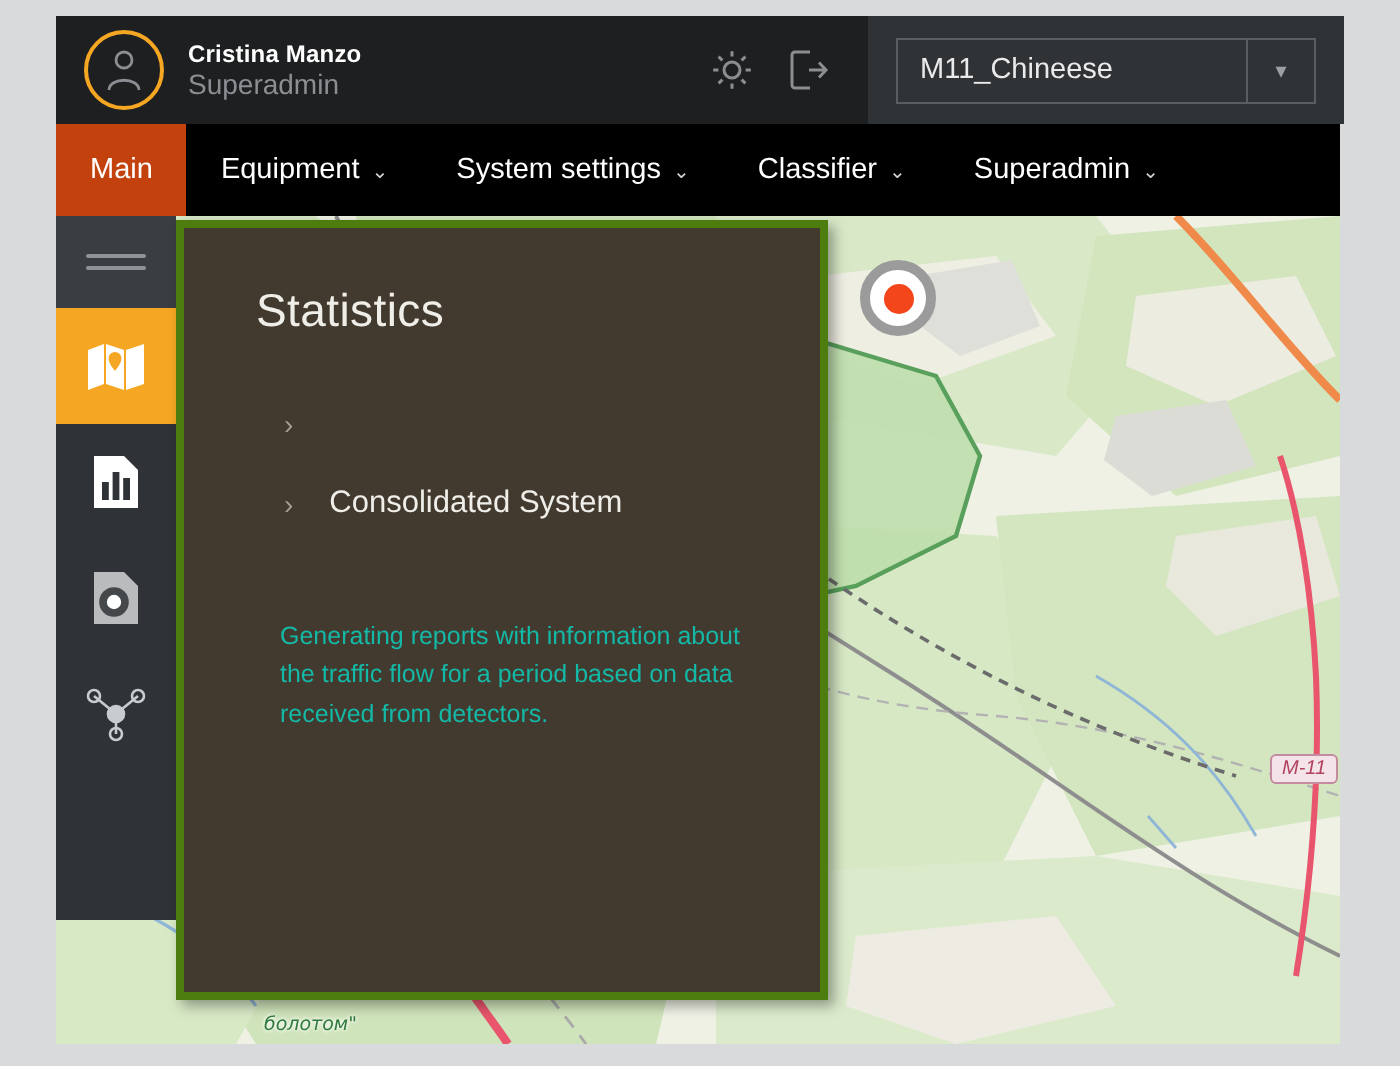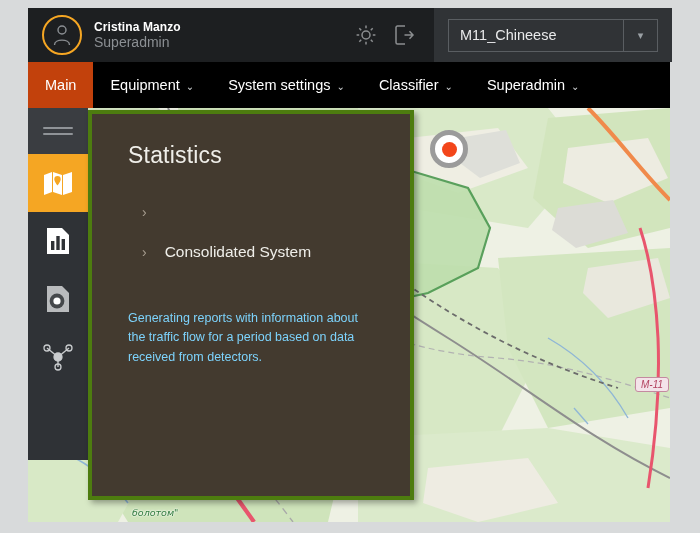--- a/index.html
+++ b/index.html
@@ -121,22 +121,22 @@
     padding: 28px 0 0 36px; letter-spacing: .2px;
   }
   .panel-links { margin-top: 24px; }
   .plink {
     display: flex; align-items: center; gap: 18px;
     padding: 12px 0 12px 50px; cursor: pointer;
     color: #efeee9; font-size: 15.5px;
   }
   .plink .chev { color: #a79d8f; font-size: 14px; line-height: 1; }
   .panel-desc {
-    color: #7dd3fc; font-size: 12.5px; line-height: 1.55;
-    padding: 36px 40px 0 36px;
+    color: #14b8a6; font-size: 12.5px; line-height: 1.55;
+    padding: 36px 40px 0 48px;
   }
 </style>
 </head>
 <body>
 
 <div id="root">
 
   <div class="map">
     <svg width="642" height="414" viewBox="0 0 642 414">
       <rect x="0" y="0" width="642" height="414" fill="#eef1e4"></rect>

